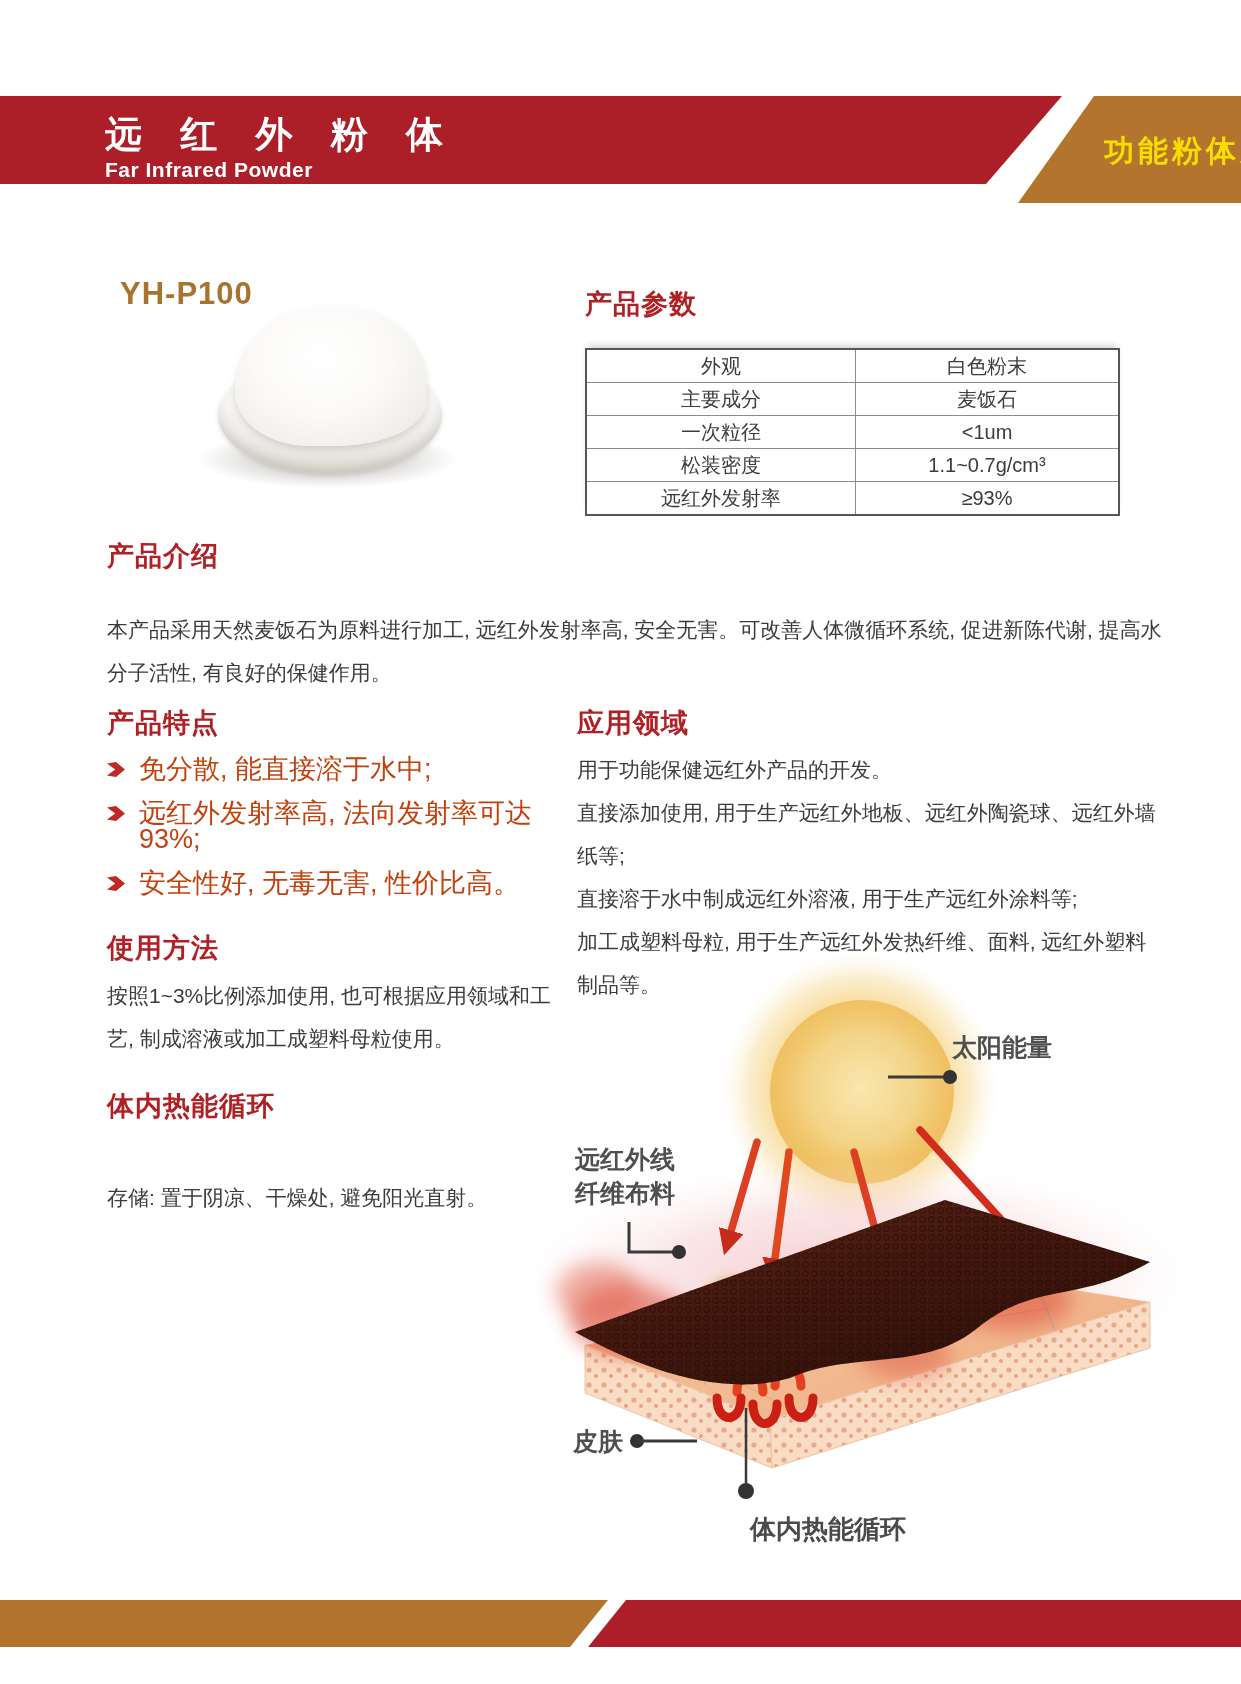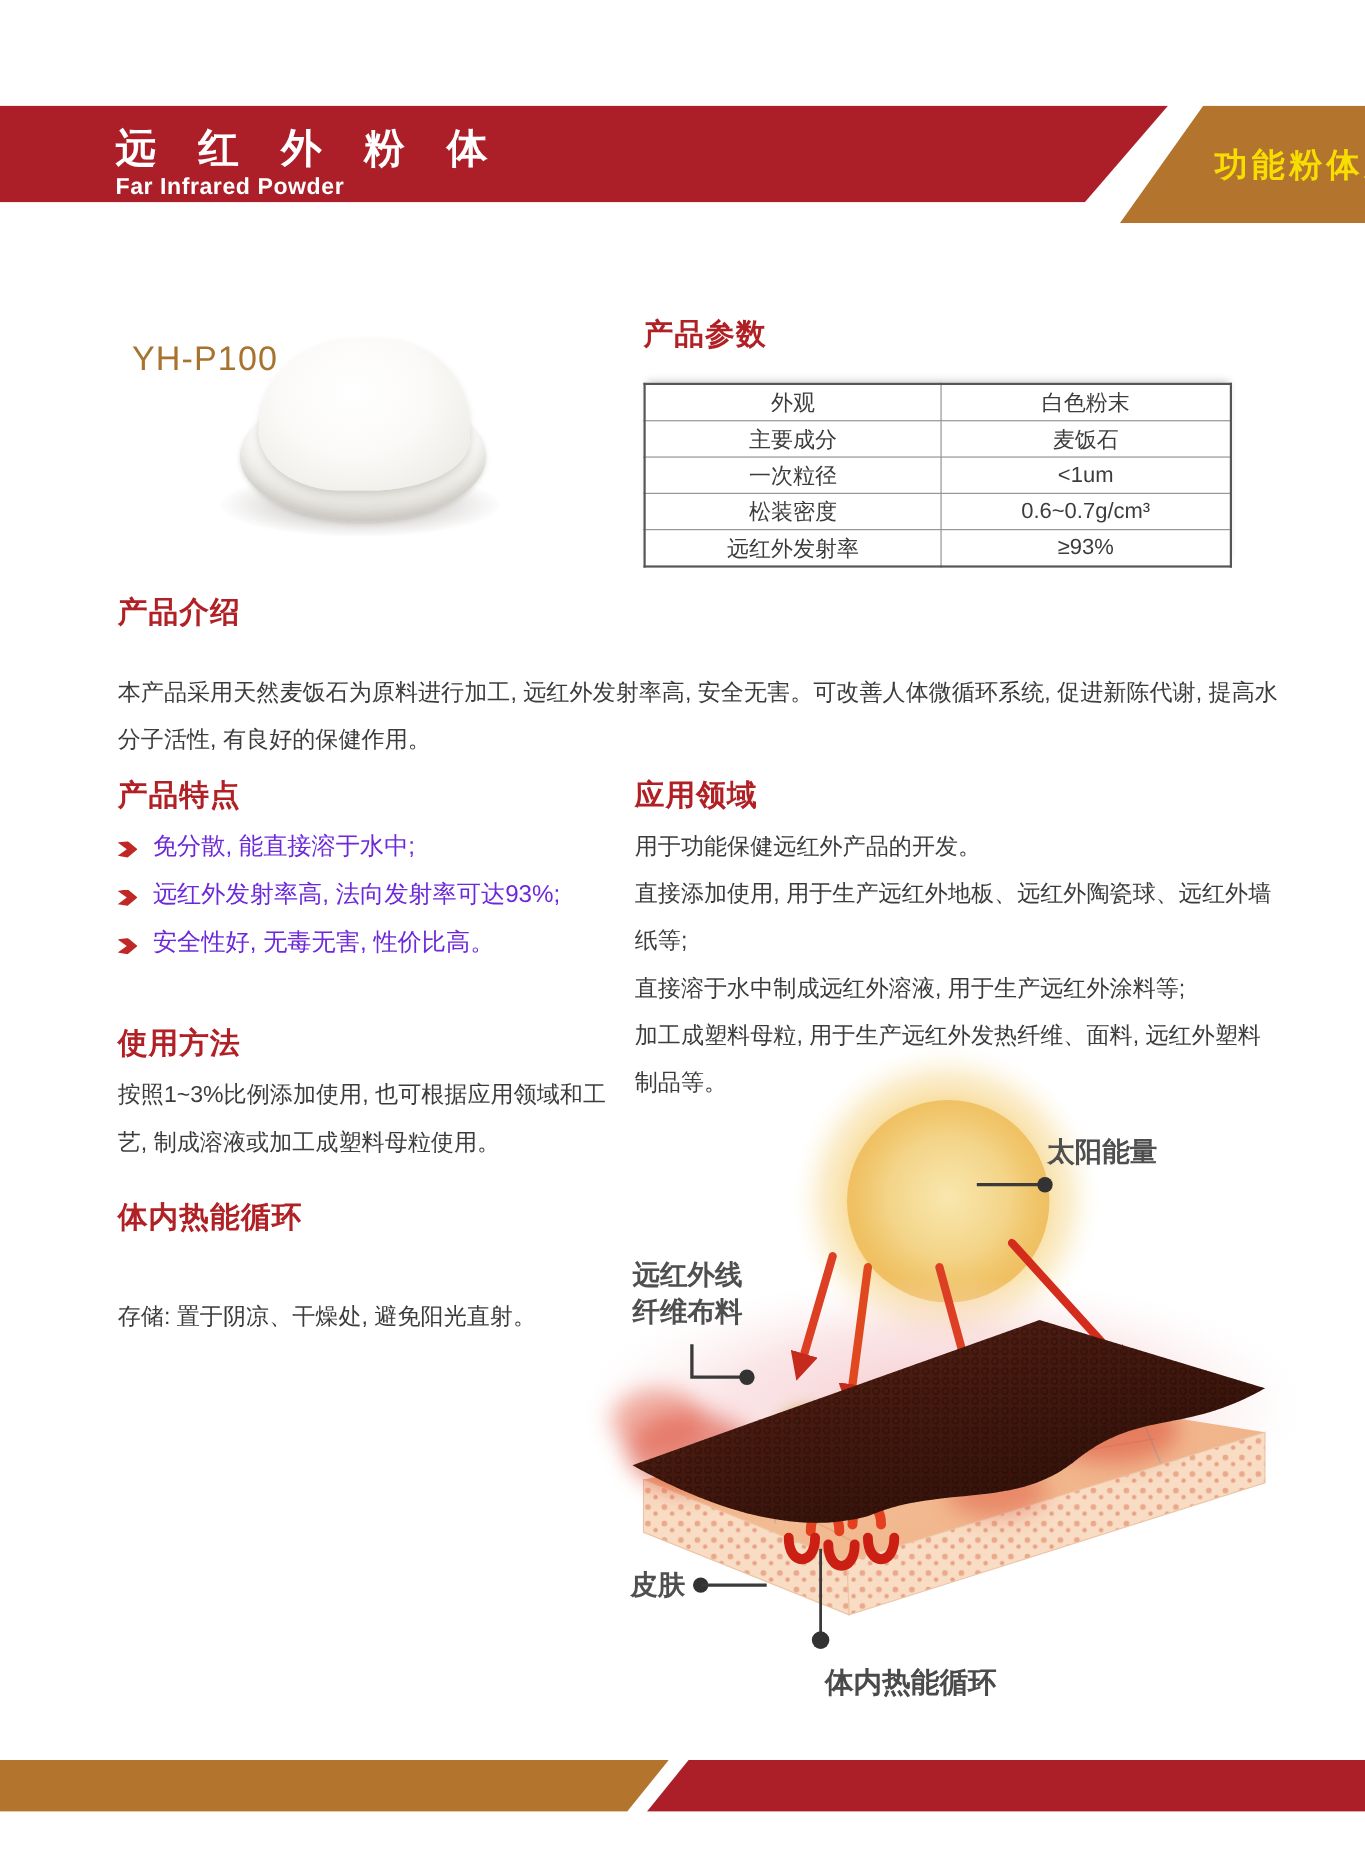--- a/index.html
+++ b/index.html
@@ -16,21 +16,21 @@
   .hdr-series{position:absolute;left:86px;top:0;height:107px;line-height:109px;color:#f8de00;
               font-size:30px;font-weight:700;letter-spacing:4px;white-space:nowrap;}
 
   
   .ftr-gold{position:absolute;left:0;top:1600px;width:608px;height:47px;background:#b3752d;
             clip-path:polygon(0 0,100% 0,calc(100% - 38px) 100%,0 100%);}
   .ftr-red{position:absolute;left:588px;top:1600px;width:653px;height:47px;background:#ad1f28;
            clip-path:polygon(38px 0,100% 0,100% 100%,0 100%);}
 
   
-  .model{position:absolute;left:120px;top:276px;font-size:31px;font-weight:400;color:#a8732f;letter-spacing:1px;margin-top:32px;}
+  .model{position:absolute;left:120px;top:276px;font-size:31px;font-weight:700;color:#a8732f;letter-spacing:1px;}
   .dish-wrap{position:absolute;left:190px;top:298px;width:280px;height:205px;}
   .dish-shadow{position:absolute;left:10px;top:132px;width:255px;height:58px;border-radius:50%;
      background:radial-gradient(ellipse at center,rgba(105,98,90,.45) 0%,rgba(105,98,90,.18) 45%,rgba(105,98,90,0) 72%);}
   .dish-bowl{position:absolute;left:28px;top:58px;width:224px;height:118px;border-radius:50%;
      background:linear-gradient(180deg,#ececea 0%,#f7f6f4 40%,#e2e0da 100%);
      box-shadow:inset 0 -7px 10px rgba(158,152,144,.35),inset 0 4px 6px rgba(255,255,255,.85),0 2px 4px rgba(140,135,128,.25);}
   .powder{position:absolute;left:45px;top:10px;width:192px;height:138px;
      border-radius:52% 48% 55% 45% / 70% 65% 38% 45%;
      background:radial-gradient(ellipse at 45% 35%,#ffffff 0%,#fbfaf8 45%,#efede8 82%,#e2dfd8 100%);
      box-shadow:0 3px 6px rgba(150,145,138,.30);}
@@ -42,21 +42,21 @@
   .ptable{position:absolute;left:585px;top:348px;width:535px;border-collapse:collapse;
           box-shadow:0 -5px 7px -3px rgba(0,0,0,.20);padding-left:36px;}
   .ptable td{border:1px solid #8c8c8c;height:32px;text-align:center;font-size:20px;color:#3c3c3c;padding:0;}
   .ptable{border:2px solid #565656;}
 
   
   .body-text{position:absolute;font-size:21px;line-height:43px;color:#3c3c3c;}
 
   
   .feat-list{position:absolute;left:107px;top:756px;width:460px;}
-  .feat-item{display:flex;align-items:center;margin-bottom:18px;font-size:22px;color:#6d28d9;line-height:26px;}
+  .feat-item{display:flex;align-items:flex-start;margin-bottom:18px;font-size:27px;color:#c2410c;line-height:26px;}
   .bullet-arrow{flex:0 0 auto;width:18px;height:15px;margin:6px 14px 0 0;background:#bf2824;
      clip-path:polygon(0% 10%,50% 0%,100% 50%,50% 100%,0% 90%,46% 50%);}
 
   
   .dg-label{position:absolute;font-weight:700;color:#4f4f4f;font-size:25px;line-height:34px;white-space:nowrap;}
   .dg-svg{position:absolute;left:530px;top:945px;width:711px;height:625px;}
 </style>
 </head>
 <body>
 
@@ -87,21 +87,21 @@
       <tr>
         <td>主要成分</td>
         <td>麦饭石</td>
       </tr>
       <tr>
         <td>一次粒径</td>
         <td>&lt;1um</td>
       </tr>
       <tr>
         <td>松装密度</td>
-        <td>0.6~0.7g/cm³</td>
+        <td>1.1~0.7g/cm³</td>
       </tr>
       <tr>
         <td>远红外发射率</td>
         <td>≥93%</td>
       </tr>
     </tbody>
   </table>
 
   <div class="h-red" style="left:107px;top:538px;">产品介绍</div>
   <div class="body-text" style="left:107px;top:608px;width:1060px;">本产品采用天然麦饭石为原料进行加工, 远红外发射率高, 安全无害。可改善人体微循环系统, 促进新陈代谢, 提高水分子活性, 有良好的保健作用。</div>

